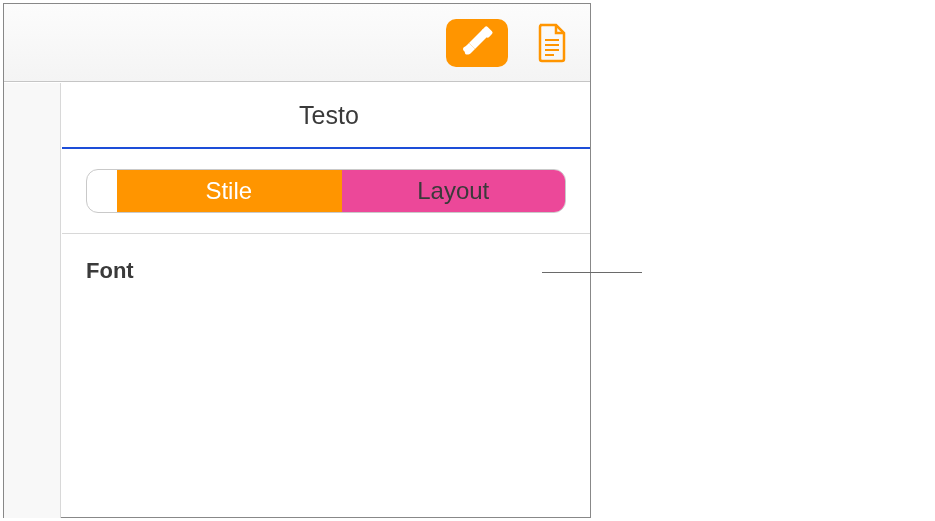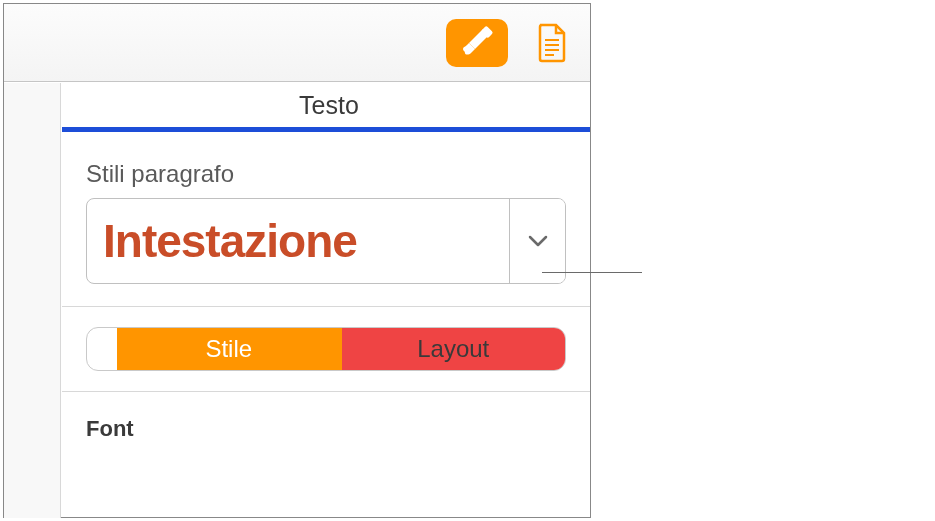--- a/index.html
+++ b/index.html
@@ -61,22 +61,22 @@
       border-right: 1px solid #d8d8d8;
     }
     .content-area {
       position: absolute;
       left: 58px;
       top: 79px;
       right: 0;
       bottom: 0;
     }
     .text-header {
-      height: 49px;
-      border-bottom: 5px solid #1d4ed8;
+      height: 66px;
+      border-bottom: 2px solid #1d4ed8;
       display: flex;
       align-items: center;
       justify-content: center;
       padding-left: 6px;
     }
     .text-header span {
       font-size: 25px;
       font-weight: 400;
       color: #3a3a3a;
     }
@@ -131,21 +131,21 @@
       height: 44px;
       padding-left: 30px;
     }
     .segment {
       flex: 1;
       display: flex;
       align-items: center;
       justify-content: center;
       font-size: 24px;
       cursor: pointer;
-      background: #ef4444;
+      background: #ec4899;
       color: #3a3a3a;
     }
     .segment.active {
       background: #ff9500;
       color: #fff;
     }
     .segment:not(:last-child) {
       border-right: 1px solid #c9c9c9;
     }
     .segment.active:not(:last-child) {
@@ -194,33 +194,20 @@
   </div>
 
   <div class="left-strip"></div>
 
   <div class="content-area">
 
     <div class="text-header">
       <span>Testo</span>
     </div>
 
-    <div class="section">
-      <div class="section-label">Stili paragrafo</div>
-      <div class="style-dropdown">
-        <div class="style-dropdown-value">
-          <span>Intestazione</span>
-        </div>
-        <div class="style-dropdown-arrow">
-          <svg width="20" height="12" viewBox="0 0 20 12">
-            <path d="M 2 2 L 10 10 L 18 2" stroke="#6a6a6a" stroke-width="2.5" fill="none" stroke-linecap="round" stroke-linejoin="round"></path>
-          </svg>
-        </div>
-      </div>
-    </div>
 
     <div class="tabs-section">
       <div class="segmented-control">
         <div class="segment active">
           <span>Stile</span>
         </div>
         <div class="segment">
           <span>Layout</span>
         </div>
       </div>

